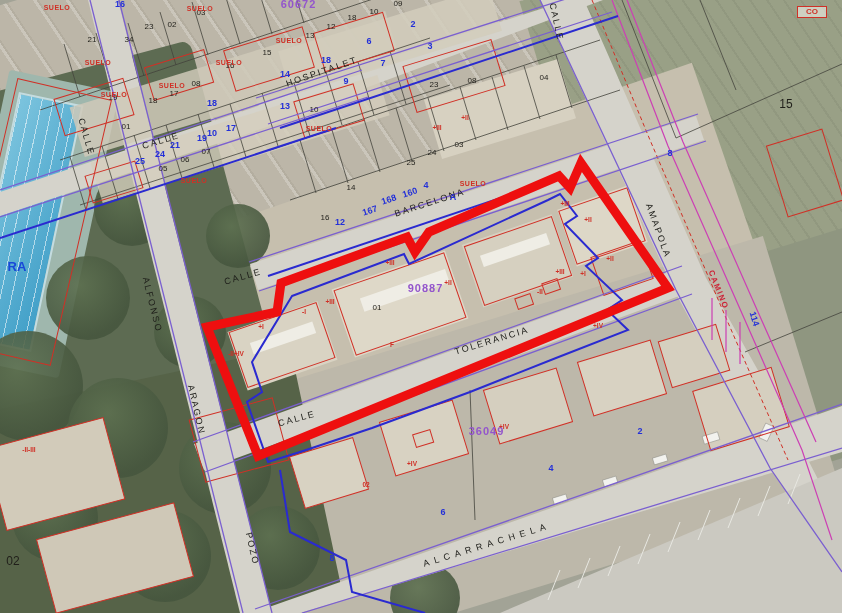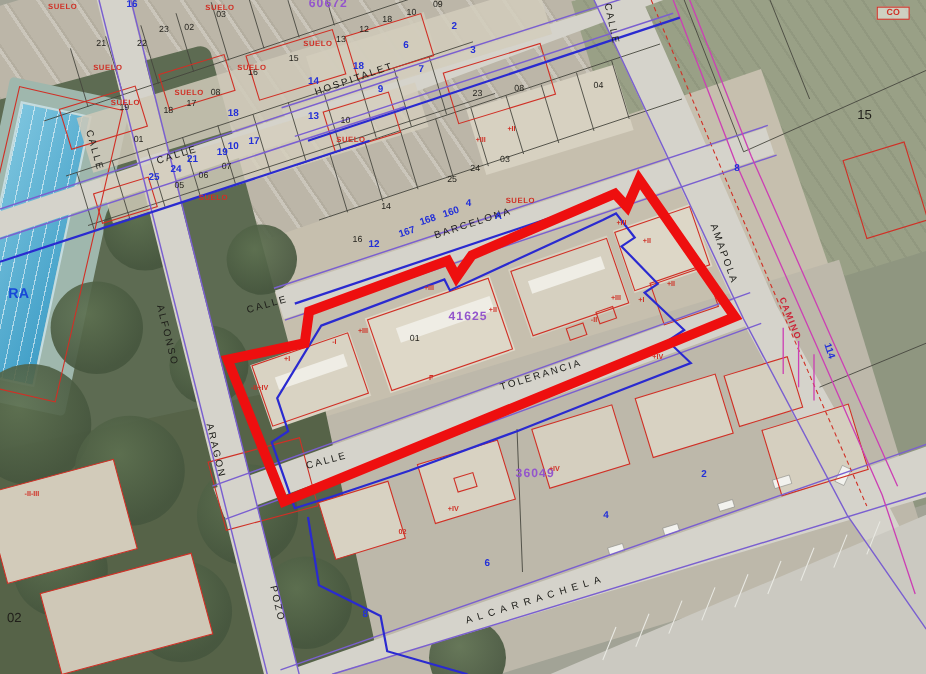--- a/index.html
+++ b/index.html
@@ -191,28 +191,28 @@
       <span class="lbl l-street" style="left: 243px; top: 277px; transform: translate(-50%, -50%) rotate(-16deg);">CALLE</span>
       <span class="lbl l-street" style="left: 297px; top: 419px; transform: translate(-50%, -50%) rotate(-15deg);">CALLE</span>
       <span class="lbl l-street" style="left: 86px; top: 137px; transform: translate(-50%, -50%) rotate(74deg);">CALLE</span>
       <span class="lbl l-street" style="left: 556px; top: 22px; transform: translate(-50%, -50%) rotate(78deg);">CALLE</span>
       <span class="lbl l-street" style="left: 152px; top: 305px; transform: translate(-50%, -50%) rotate(76deg);">ALFONSO</span>
       <span class="lbl l-street" style="left: 658px; top: 231px; transform: translate(-50%, -50%) rotate(70deg);">AMAPOLA</span>
       <span class="lbl l-street" style="left: 196px; top: 410px; transform: translate(-50%, -50%) rotate(77deg);">ARAGON</span>
       <span class="lbl l-street" style="left: 252px; top: 549px; transform: translate(-50%, -50%) rotate(77deg);">POZO</span>
       <span class="lbl l-street-red" style="left: 718px; top: 290px; transform: translate(-50%, -50%) rotate(68deg);">CAMINO</span>
       <span class="lbl l-code" style="left: 281px; top: 4px;">60672</span>
-      <span class="lbl l-code" style="left: 408px; top: 288px;">41625</span>
+      <span class="lbl l-code" style="left: 408px; top: 288px;">90887</span>
       <span class="lbl l-code" style="left: 469px; top: 431px;">36049</span>
       <span class="lbl l-pool" style="left: 17px; top: 266px;">RA</span>
       <span class="lbl l-black-lg" style="left: 786px; top: 104px;">15</span>
       <span class="lbl l-black-lg" style="left: 13px; top: 561px;">02</span>
       <span class="lbl l-co" style="left: 812px; top: 12px;">CO</span>
       <span class="lbl l-black" style="left: 92px; top: 40px;">21</span>
-      <span class="lbl l-black" style="left: 129px; top: 40px;">22</span>
+      <span class="lbl l-black" style="left: 129px; top: 40px;">34</span>
       <span class="lbl l-black" style="left: 149px; top: 27px;">23</span>
       <span class="lbl l-black" style="left: 172px; top: 25px;">02</span>
       <span class="lbl l-black" style="left: 201px; top: 13px;">03</span>
       <span class="lbl l-black" style="left: 398px; top: 4px;">09</span>
       <span class="lbl l-black" style="left: 374px; top: 12px;">10</span>
       <span class="lbl l-black" style="left: 352px; top: 18px;">18</span>
       <span class="lbl l-black" style="left: 331px; top: 27px;">12</span>
       <span class="lbl l-black" style="left: 310px; top: 36px;">13</span>
       <span class="lbl l-black" style="left: 267px; top: 53px;">15</span>
       <span class="lbl l-black" style="left: 230px; top: 66px;">16</span>

